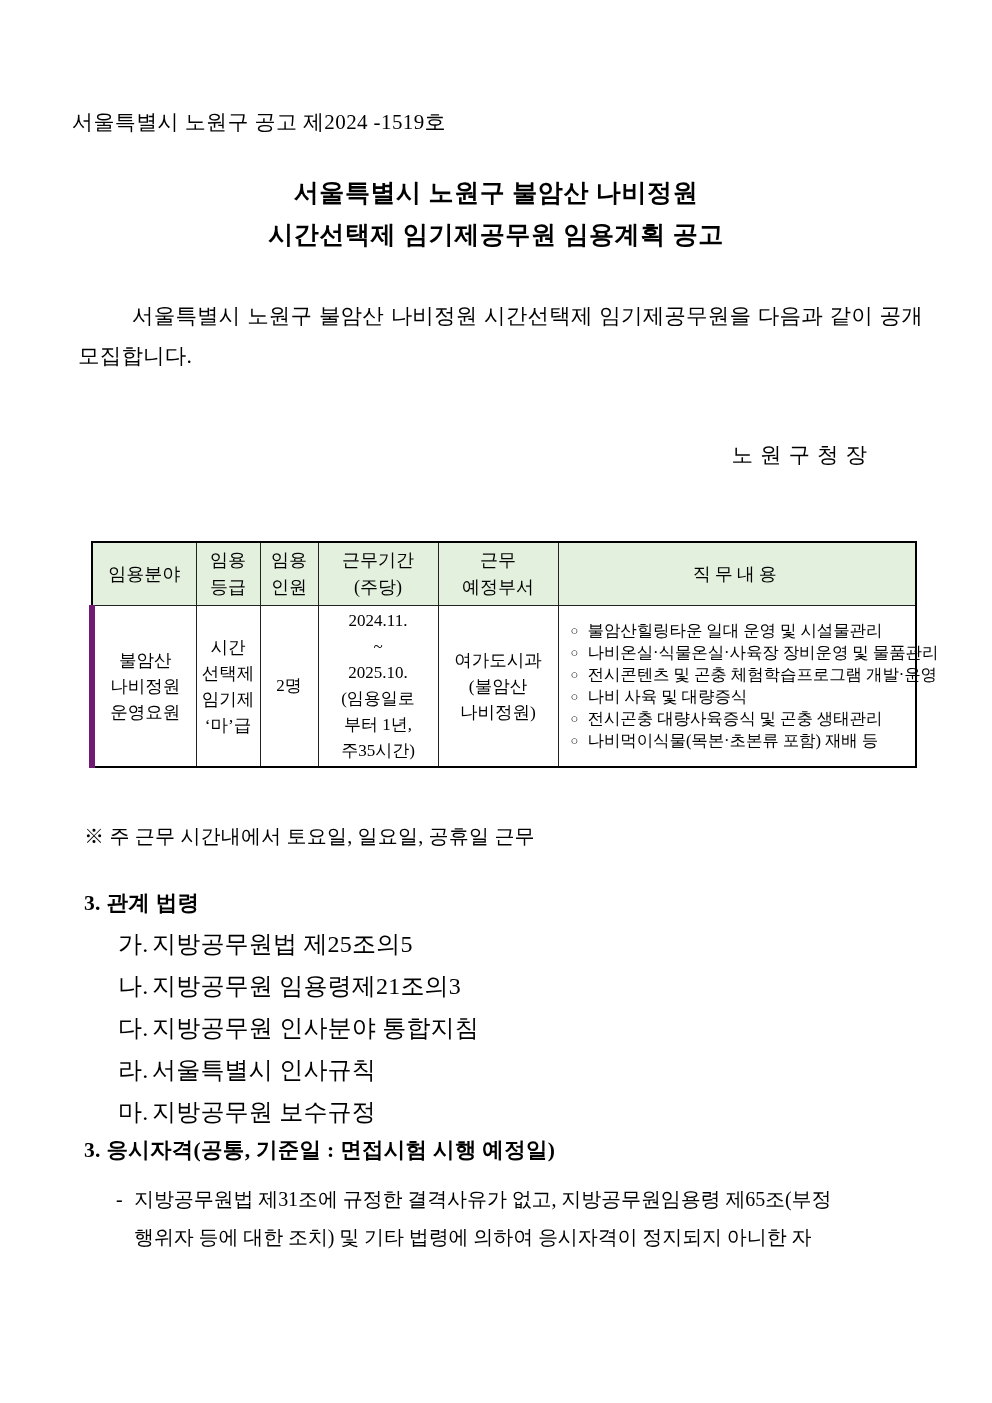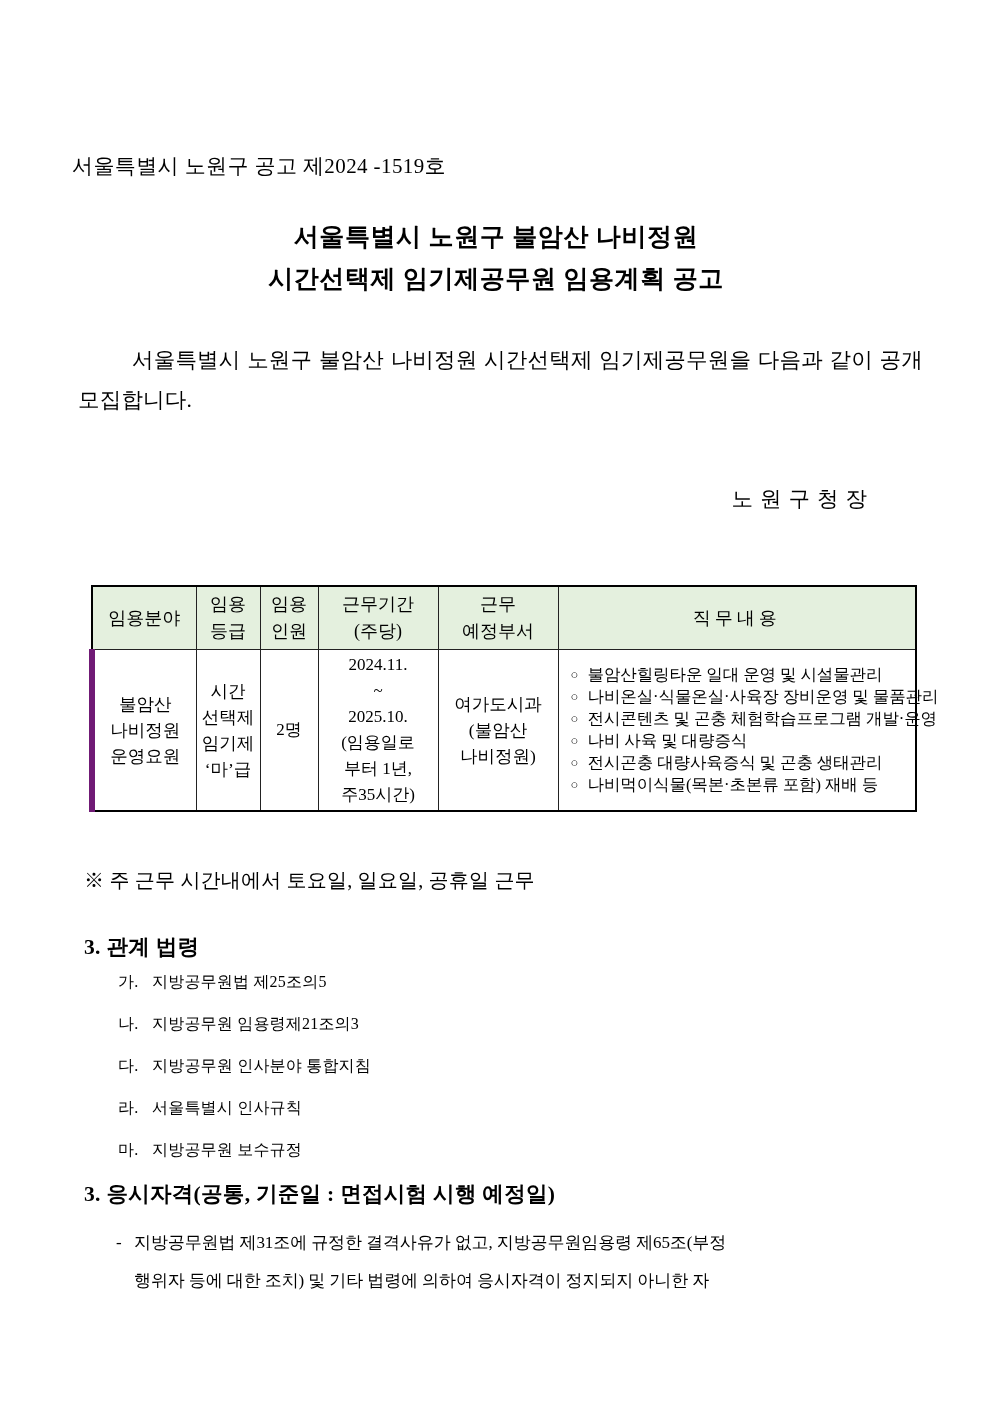--- a/index.html
+++ b/index.html
@@ -14,21 +14,20 @@
     color: #000000;
     position: relative;
     overflow: hidden;
   }
   .page {
     position: relative;
     width: 992px;
     height: 1144px;
     box-sizing: border-box;
     padding: 16px;
-    margin-top: 44px;
   }
 
   
   .doc-number {
     position: absolute;
     left: 72px;
     top: 108px;
     font-size: 21px;
     letter-spacing: 0.4px;
     white-space: nowrap;
@@ -171,39 +170,39 @@
     top: 823px;
     font-size: 20px;
     letter-spacing: 0.2px;
     white-space: nowrap;
   }
 
   
   .sub-item {
     position: absolute;
     left: 118px;
-    font-size: 16px;
+    font-size: 24px;
     letter-spacing: 0.2px;
     white-space: nowrap;
   }
   .sub-marker { display: inline-block; width: 34px; }
 
   #law-0 { top: 928px; }
   #law-1 { top: 970px; }
   #law-2 { top: 1012px; }
   #law-3 { top: 1054px; font-family: Liberation Serif, serif; }
   #law-4 { top: 1096px; }
 
   
   .dash-para {
     position: absolute;
     left: 116px;
     top: 1180px;
     width: 810px;
-    font-size: 17px;
+    font-size: 20px;
     line-height: 38px;
     letter-spacing: -0.1px;
     text-align: justify;
   }
   .dash-para .dash-marker {
     display: inline-block;
     width: 18px;
   }
   .dash-para .dash-body {
     display: inline;

